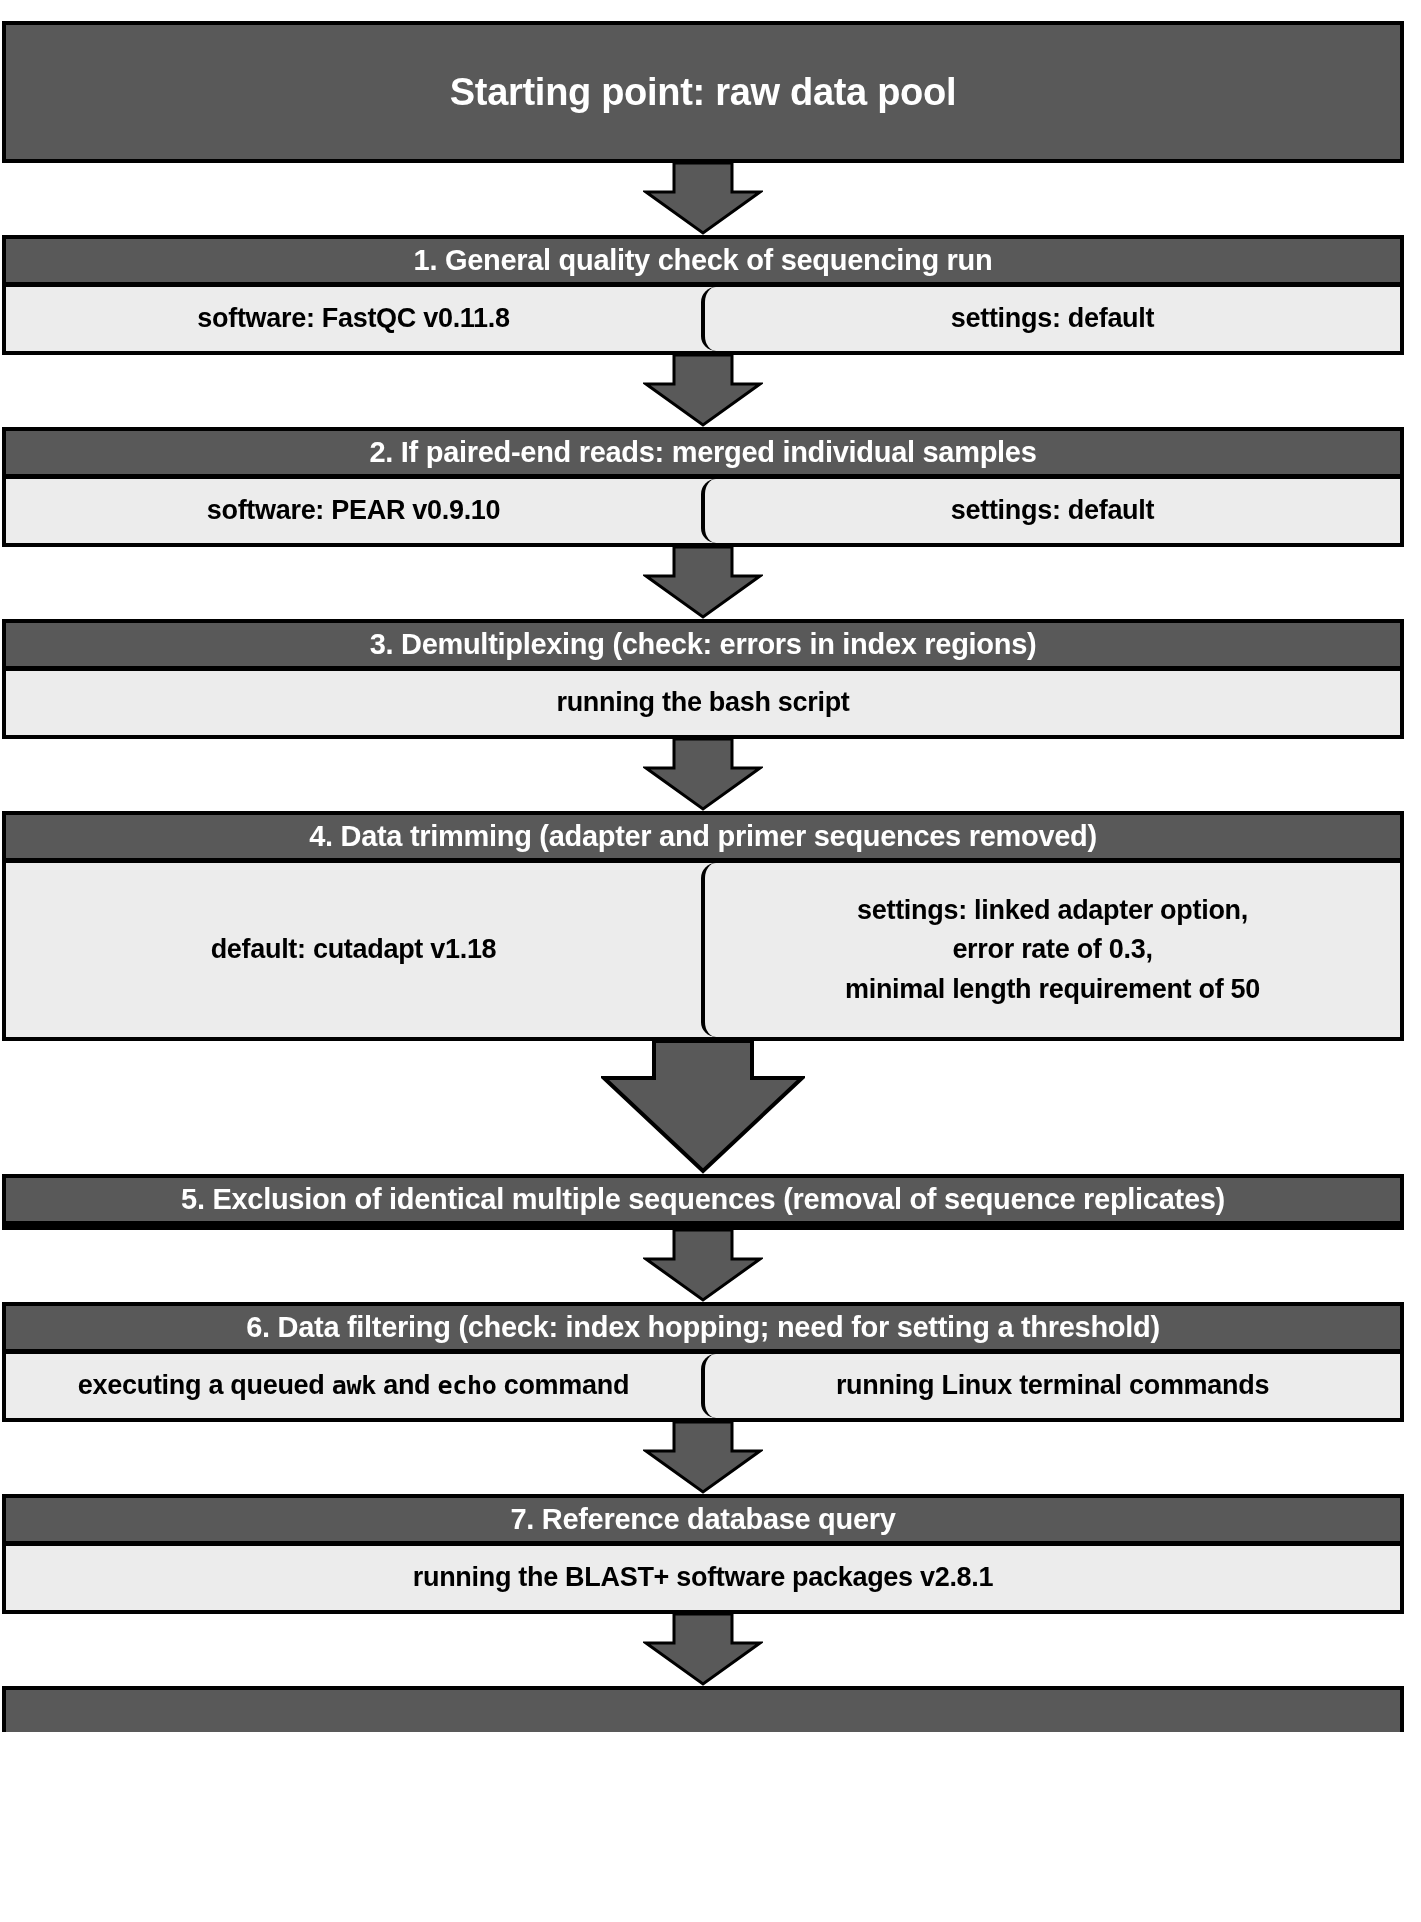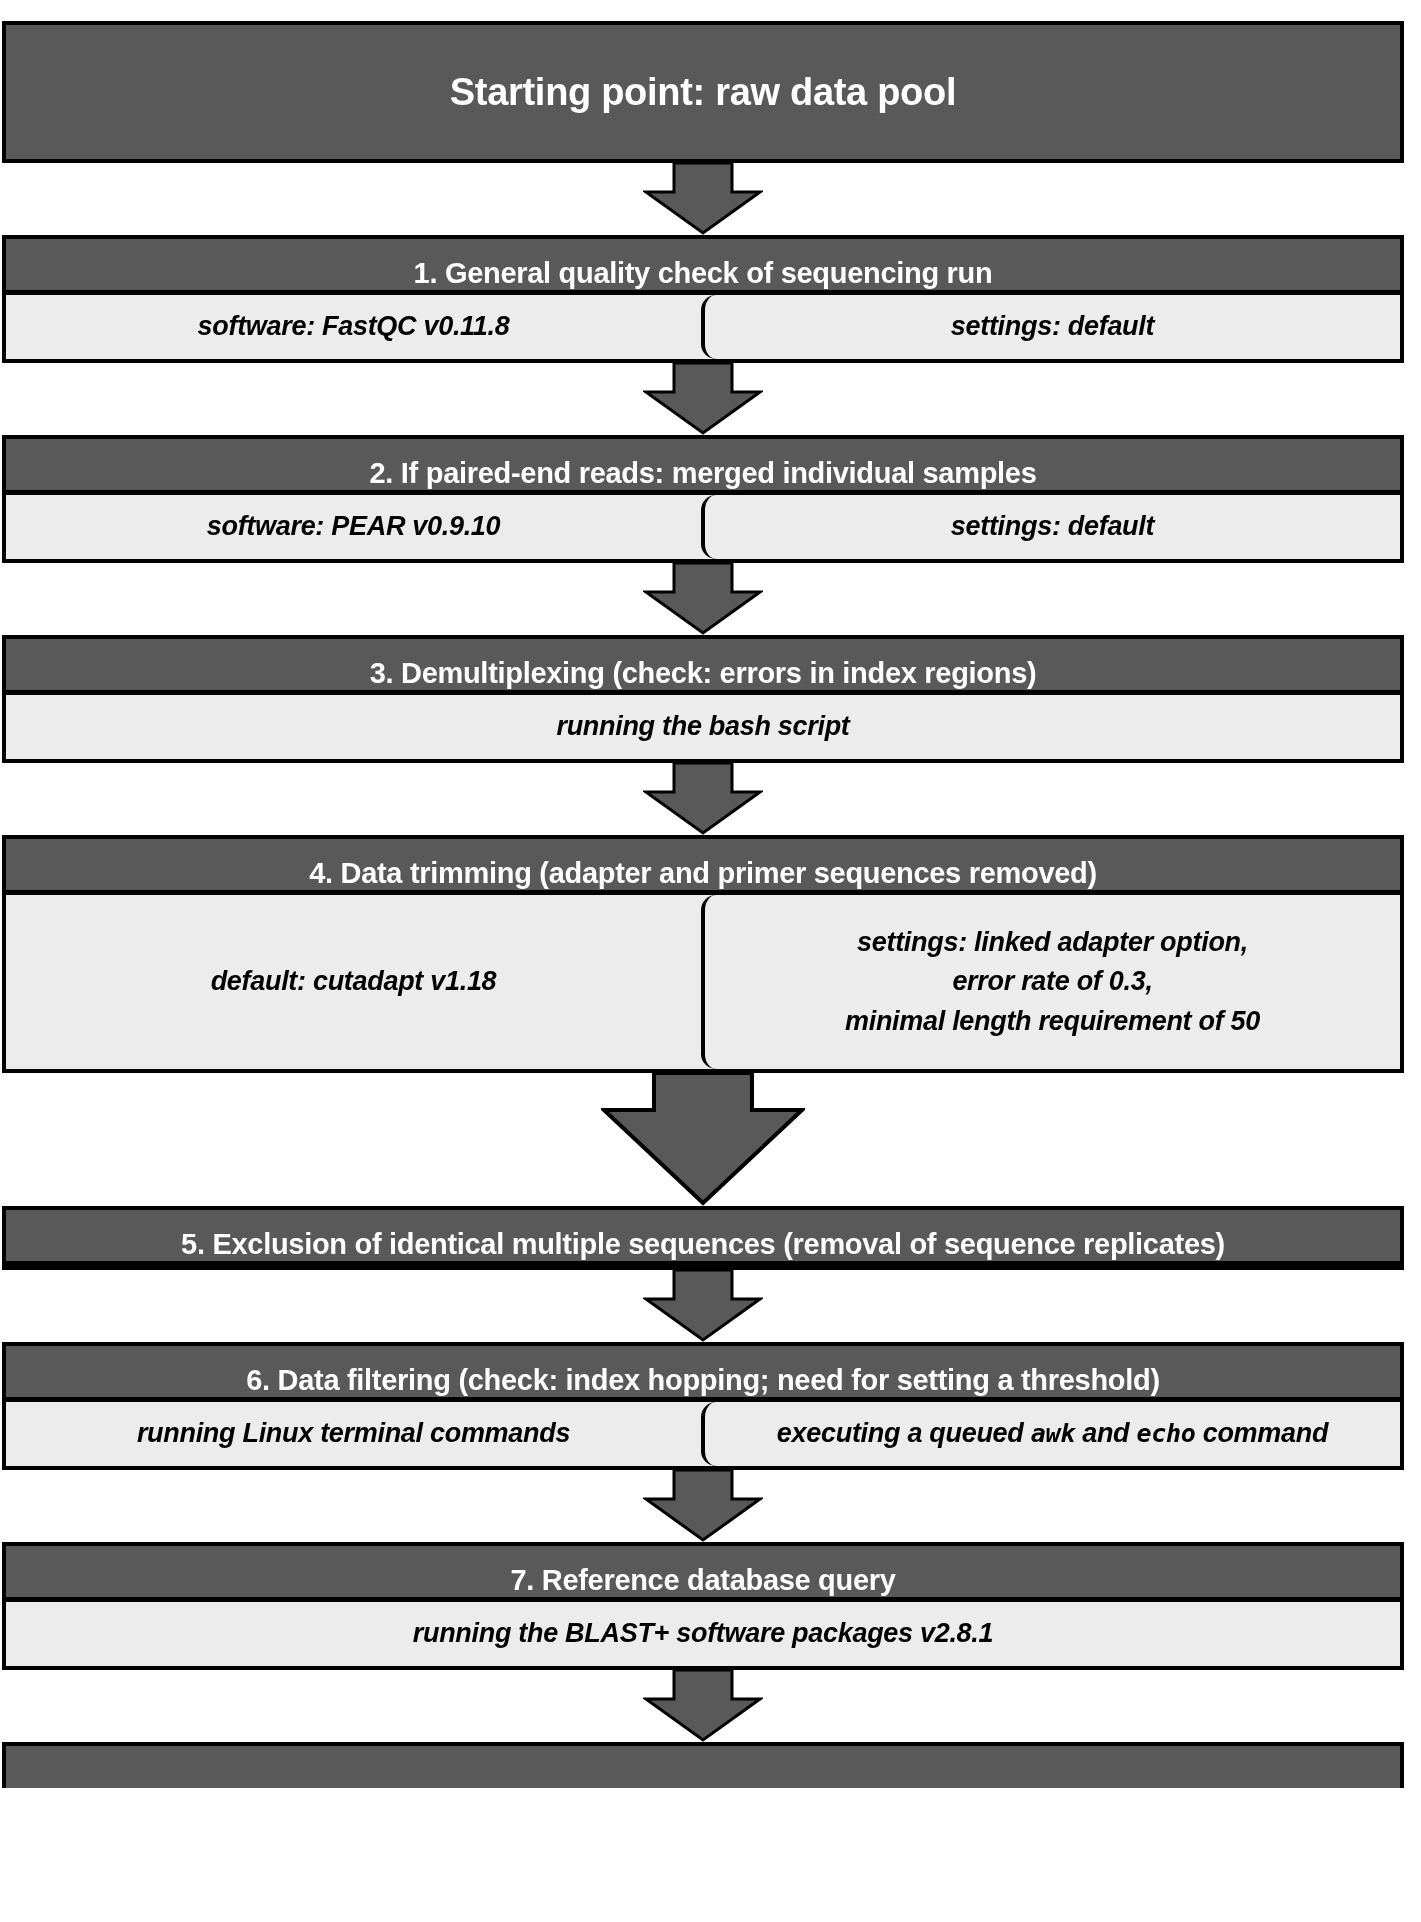--- a/index.html
+++ b/index.html
@@ -35,25 +35,25 @@
     font-size: 38px;
     letter-spacing: -0.3px;
   }
 
   
   .section {
     border: 4px solid #000000;
     background: #ececec;
   }
   .section .header {
-    height: 56px;
+    height: 48px;
     background: #595959;
     border-bottom: 5px solid #000000;
     display: flex;
-    align-items: flex-end;
+    align-items: center;
     justify-content: center;
     color: #ffffff;
     font-weight: bold;
     font-size: 29px;
     letter-spacing: -0.3px;
     text-align: center;
   }
   .cells { display: flex; }
   .cell {
     flex: 1 1 0;
@@ -62,21 +62,20 @@
     flex-direction: column;
     align-items: center;
     justify-content: center;
     font-weight: bold;
     font-size: 27px;
     letter-spacing: -0.3px;
     color: #000000;
     text-align: center;
     line-height: 1.45;
     padding: 12px 10px;
-    font-style: italic;
   }
   .cell + .cell { border-left: 4px solid #000000; border-radius: 15px; }
   .cells.tall .cell { min-height: 174px; }
 
   .mono {
     font-family: "DejaVu Sans Mono", monospace;
     font-weight: bold;
     font-size: 25px;
   }
 
@@ -190,26 +189,26 @@
     <svg width="120" height="72" viewBox="0 0 120 72">
       <polygon points="31,0 31,29 3,29 60,70 117,29 89,29 89,0" fill="#595959" stroke="#000000" stroke-width="3"></polygon>
     </svg>
   </div>
 
   <div class="section">
     <div class="header">
       <span>6. Data filtering (check: index hopping; need for setting a threshold)</span>
     </div>
     <div class="cells">
-      <div class="cell">running Linux terminal commands</div>
       <div class="cell">
         <div>
           <span>executing a queued </span><span class="mono">awk</span><span> and </span><span class="mono">echo</span><span> command</span>
         </div>
       </div>
+      <div class="cell">running Linux terminal commands</div>
     </div>
   </div>
 
   <div class="arrow-gap">
     <svg width="120" height="72" viewBox="0 0 120 72">
       <polygon points="31,0 31,29 3,29 60,70 117,29 89,29 89,0" fill="#595959" stroke="#000000" stroke-width="3"></polygon>
     </svg>
   </div>
 
   <div class="section">

